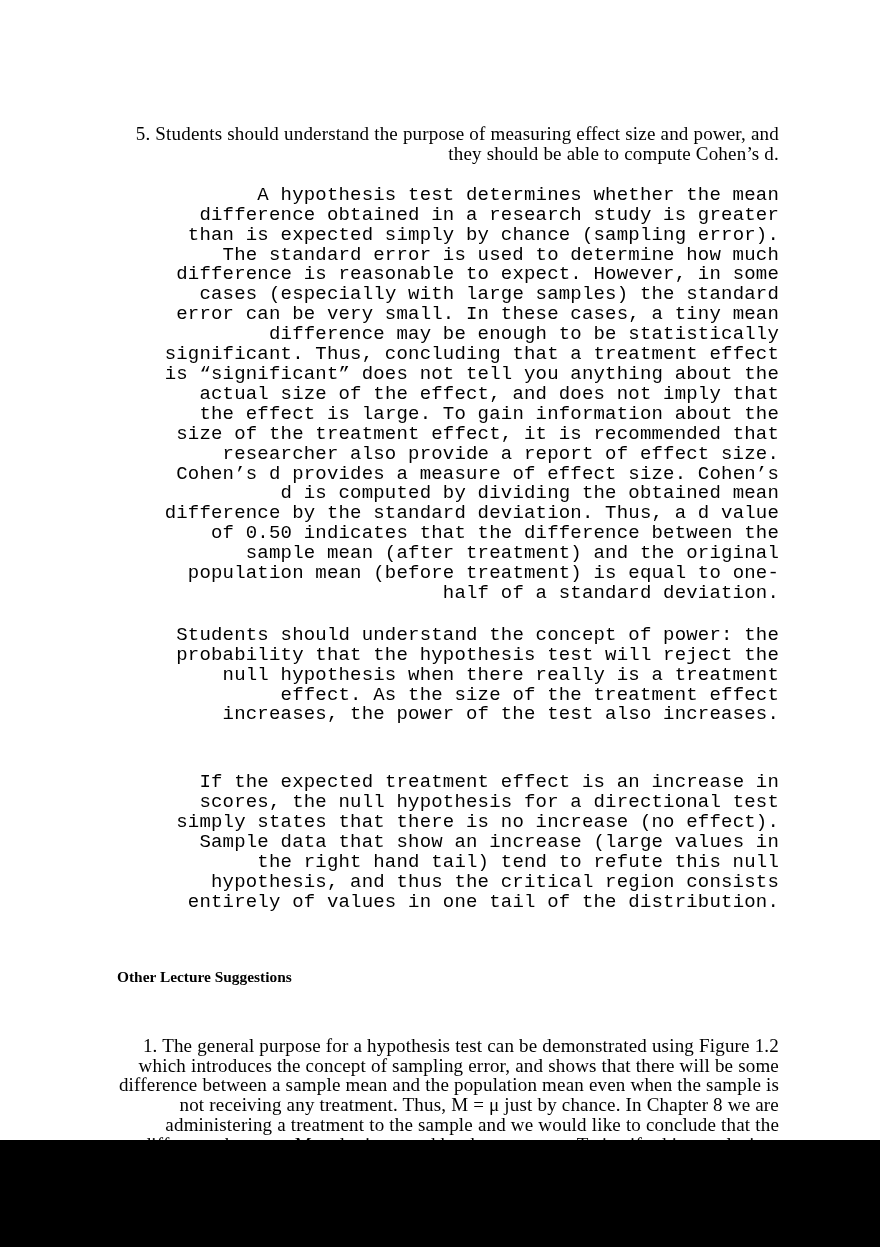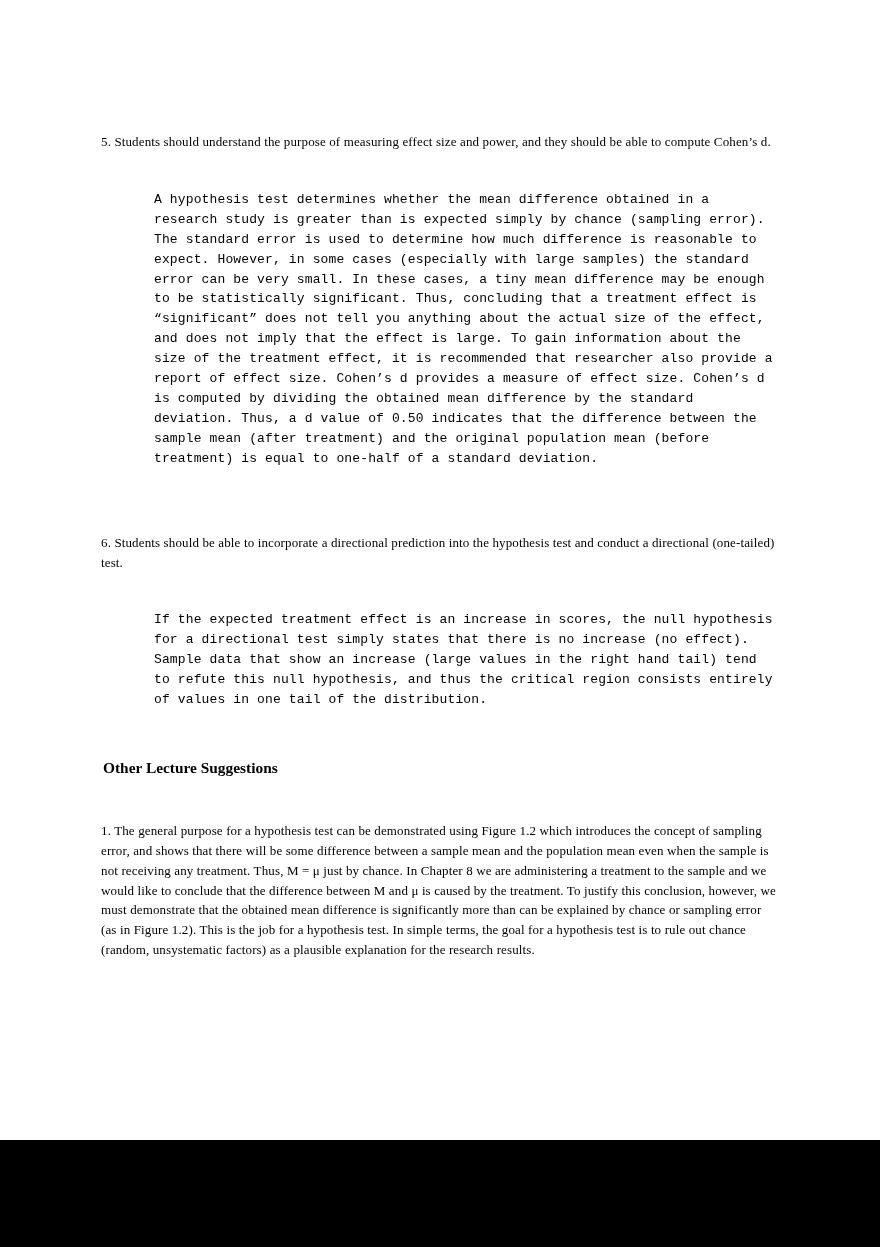--- a/index.html
+++ b/index.html
@@ -20,44 +20,44 @@
     overflow: hidden;
     box-sizing: border-box;
   }
   .content {
     position: absolute;
     left: 101px;
     top: 124px;
     width: 678px;
   }
   .para {
-    font-size: 13px;
+    font-size: 19px;
     line-height: 19.9px;
-    text-align: left;
-    margin: 8px;
+    text-align: right;
+    margin: 0;
     letter-spacing: 0.01em;
   }
   .numbered {
     margin-left: 0;
     width: 100%;
   }
   .indented {
     margin-left: 53px;
     width: 625px;
     font-family: Liberation Mono, monospace;
   }
   .gap-md { height: 22px; }
   .gap-lg { height: 26px; }
   .gap-xl { height: 33px; }
   .gap-xxl { height: 38px; }
   .heading {
     font-size: 15.4px;
     line-height: 19.9px;
     font-weight: bold;
-    margin: 2px;
+    margin: 16px;
   }
   .bottom-band {
     position: absolute;
     left: 0;
     bottom: 0;
     width: 880px;
     height: 107px;
     background: #000000;
   }
 </style>
@@ -69,24 +69,24 @@
   <div class="content">
 
     <p class="para numbered">5.  Students should understand the purpose of measuring effect size and power, and they should be able to compute Cohen’s d.</p>
 
     <div class="gap-md"></div>
 
     <p class="para indented">A hypothesis test determines whether the mean difference obtained in a research study is greater than is expected simply by chance (sampling error).  The standard error is used to determine how much difference is reasonable to expect.  However, in some cases (especially with large samples) the standard error can be very small.  In these cases, a tiny mean difference may be enough to be statistically significant.  Thus, concluding that a treatment effect is “significant” does not tell you anything about the actual size of the effect, and does not imply that the effect is large.  To gain information about the size of the treatment effect, it is recommended that researcher also provide a report of effect size.  Cohen’s d provides a measure of effect size.  Cohen’s d is computed by dividing the obtained mean difference by the standard deviation.  Thus, a d value of 0.50 indicates that the difference between the sample mean (after treatment) and the original population mean (before treatment) is equal to one-half of a standard deviation.</p>
 
     <div class="gap-md"></div>
 
+    <p class="para indented">Students should understand the concept of power:  the probability that the hypothesis test will reject the null hypothesis when there really is a treatment effect.  As the size of the treatment effect increases, the power of the test also increases.</p>
 
     <div class="gap-lg"></div>
 
-    <p class="para numbered">6.  Students should be able to incorporate a directional prediction into the hypothesis test and conduct a directional (one-tailed) test.</p>
 
     <div class="gap-md"></div>
 
     <p class="para indented">If the expected treatment effect is an increase in scores, the null hypothesis for a directional test simply states that there is no increase (no effect).  Sample data that show an increase (large values in the right hand tail) tend to refute this null hypothesis, and thus the critical region consists entirely of values in one tail of the distribution.</p>
 
     <div class="gap-xxl"></div>
 
     <h2 class="heading">Other Lecture Suggestions</h2>
 
     <div class="gap-xl"></div>

